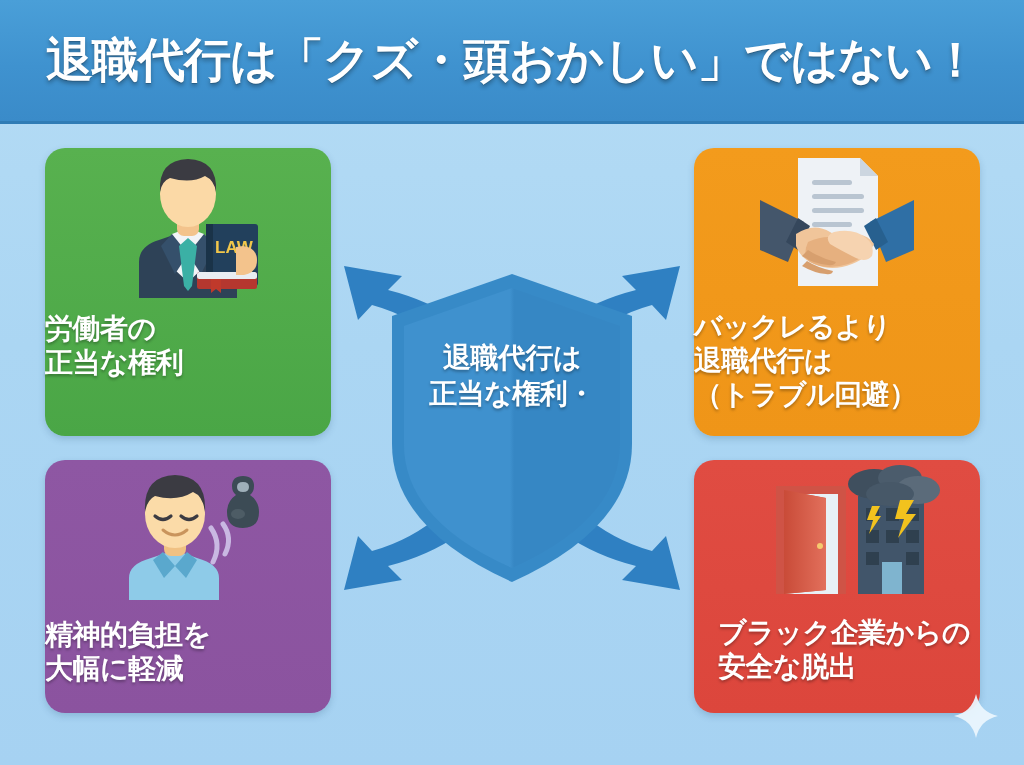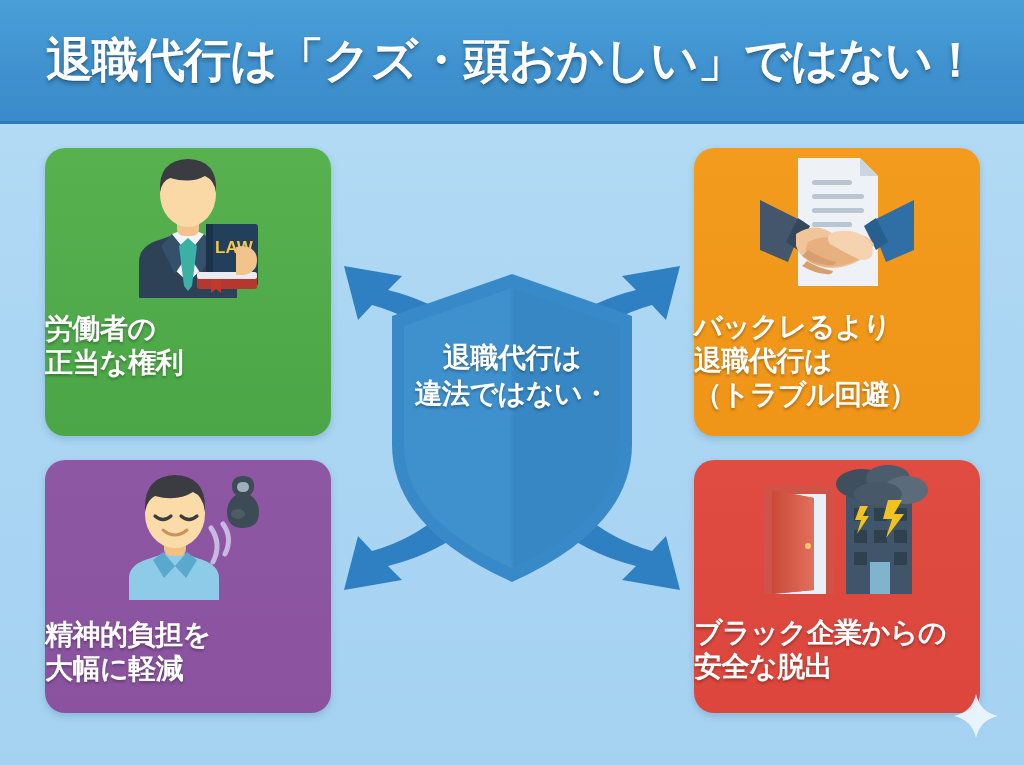--- a/index.html
+++ b/index.html
@@ -64,21 +64,21 @@
     font-weight: bold;
     line-height: 1.22;
     text-shadow: 0 2px 3px rgba(0,0,0,0.30);
     letter-spacing: -0.5px;
   }
   .card-label .ln { display: block; white-space: nowrap; }
 
   #card-top-left    { left: 45px;  top: 148px; width: 286px; height: 288px; background: linear-gradient(180deg,#58b14f 0%, #4aa646 100%); }
   #card-top-right   { left: 694px; top: 148px; width: 286px; height: 288px; background: linear-gradient(180deg,#f39b1c 0%, #ef9518 100%); font-family: Liberation Mono, monospace; }
   #card-bottom-left { left: 45px;  top: 460px; width: 286px; height: 253px; background: linear-gradient(180deg,#8e57a3 0%, #8b539f 100%); }
-  #card-bottom-right{ left: 694px; top: 460px; width: 286px; height: 253px; background: linear-gradient(180deg,#e04c42 0%, #dc463c 100%); }
+  #card-bottom-right{ left: 694px; top: 460px; width: 286px; height: 253px; background: linear-gradient(180deg,#e04c42 0%, #dc463c 100%); padding-left: 24px; }
 
   #card-top-left    .card-art { height: 150px; }
   #card-top-right   .card-art { height: 150px; }
   #card-bottom-left .card-art { height: 140px; }
   #card-bottom-right.card      { }
   #card-bottom-right .card-art { height: 140px; }
 
   #card-top-left    .card-label { font-size: 28px; margin-top: 14px; }
   #card-top-right   .card-label { font-size: 28px; margin-top: 14px; }
   #card-bottom-left .card-label { font-size: 28px; margin-top: 18px; }
@@ -297,21 +297,21 @@
         </linearGradient>
       </defs>
 
       <path d="M180 26 L300 68 L300 196 Q300 280 180 334 Q60 280 60 196 L60 68 Z" fill="#378ac7"></path>
 
       <path d="M180 40 L288 78 L288 196 Q288 272 180 320 Q72 272 72 196 L72 78 Z" fill="url(#shieldgrad)"></path>
     </svg>
 
     <div id="shield-text">
       <span class="ln">退職代行は</span>
-      <span class="ln">違法ではない・</span>
+      <span class="ln">正当な権利・</span>
     </div>
   </div>
 
   <svg id="sparkle" viewBox="0 0 48 48">
     <path d="M24 2 Q28 20 46 24 Q28 28 24 46 Q20 28 2 24 Q20 20 24 2 Z" fill="#eaf6fd" opacity="0.95"></path>
   </svg>
 
 </div>
 
 </body></html>

